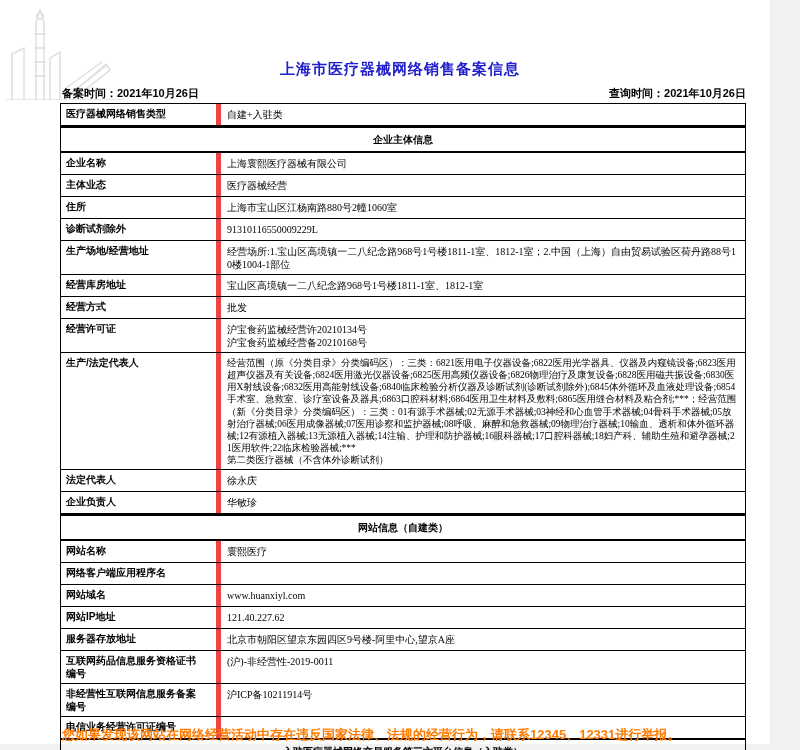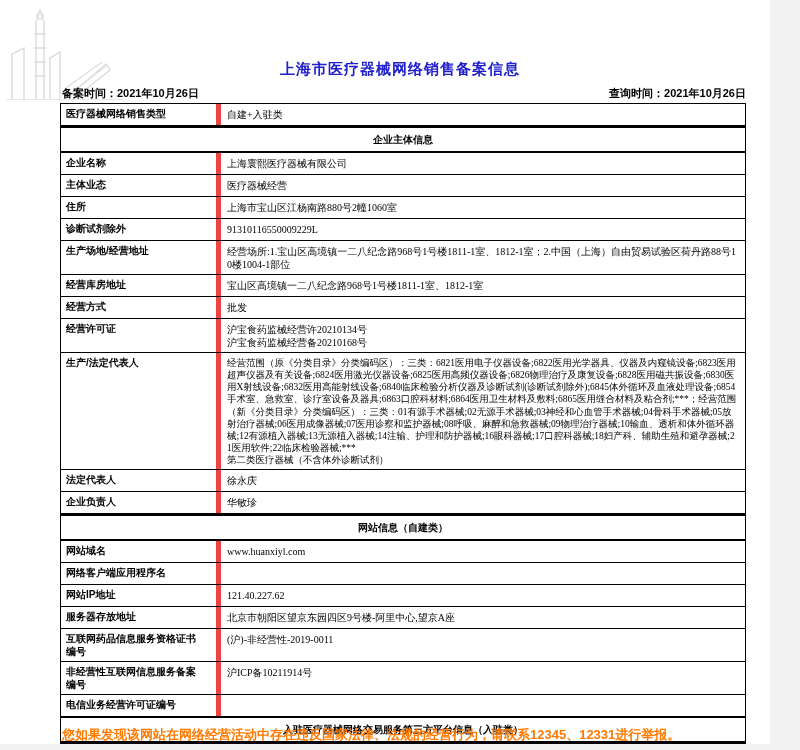--- a/index.html
+++ b/index.html
@@ -146,26 +146,30 @@
       <div class="t-row">
         <div class="t-label min-h">法定代表人</div>
         <div class="t-value min-h">徐永庆</div>
       </div>
       <div class="t-row">
         <div class="t-label min-h">企业负责人</div>
         <div class="t-value min-h">华敏珍</div>
       </div>
       <div class="t-section">网站信息（自建类）</div>
       <div class="t-row">
-        <div class="t-label min-h">网站域名</div>
-        <div class="t-value min-h">www.huanxiyl.com</div>
+        <div class="t-label min-h">网站名称</div>
+        <div class="t-value min-h">寰熙医疗</div>
       </div>
       <div class="t-row">
         <div class="t-label min-h">网络客户端应用程序名</div>
         <div class="t-value min-h"></div>
+      </div>
+      <div class="t-row">
+        <div class="t-label min-h">网站域名</div>
+        <div class="t-value min-h">www.huanxiyl.com</div>
       </div>
       <div class="t-row">
         <div class="t-label min-h">网站IP地址</div>
         <div class="t-value min-h">121.40.227.62</div>
       </div>
       <div class="t-row">
         <div class="t-label min-h">服务器存放地址</div>
         <div class="t-value min-h">北京市朝阳区望京东园四区9号楼-阿里中心,望京A座</div>
       </div>
       <div class="t-row">

